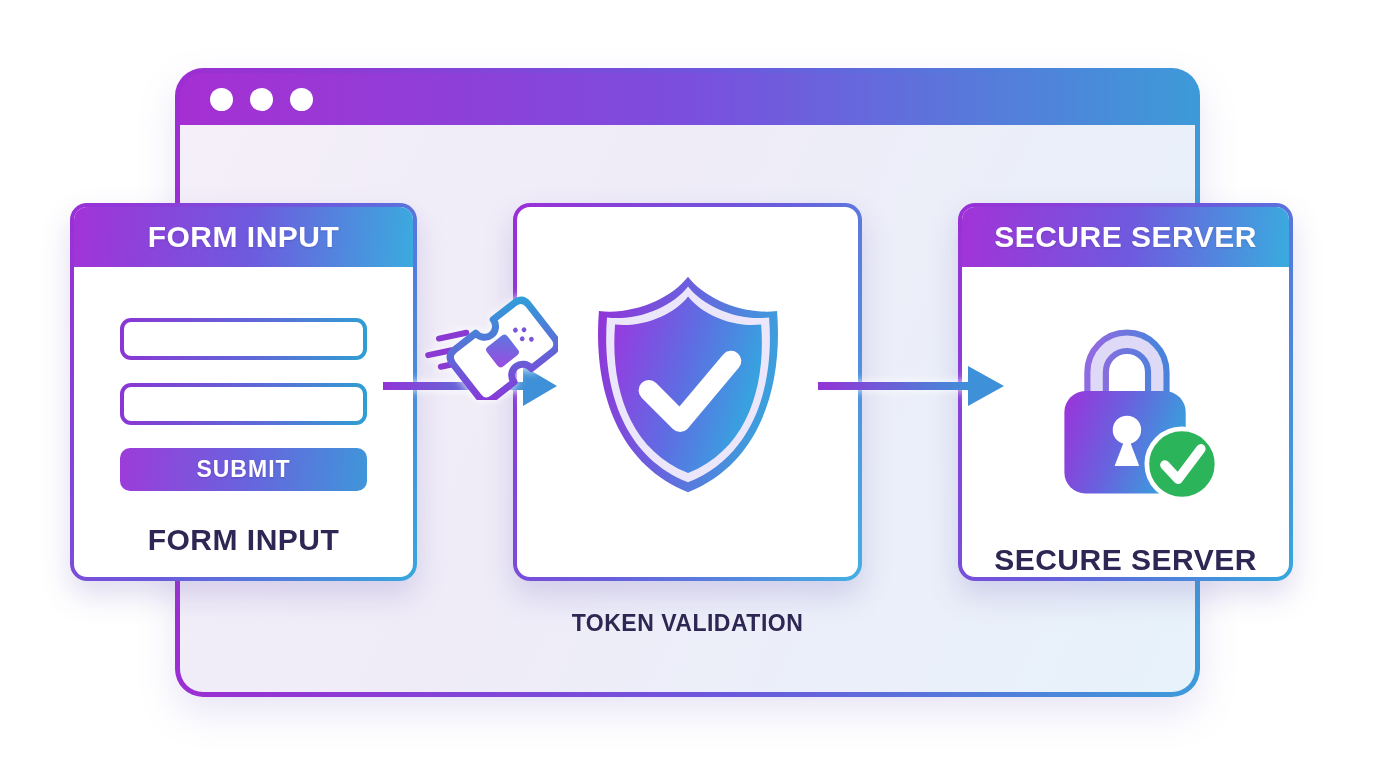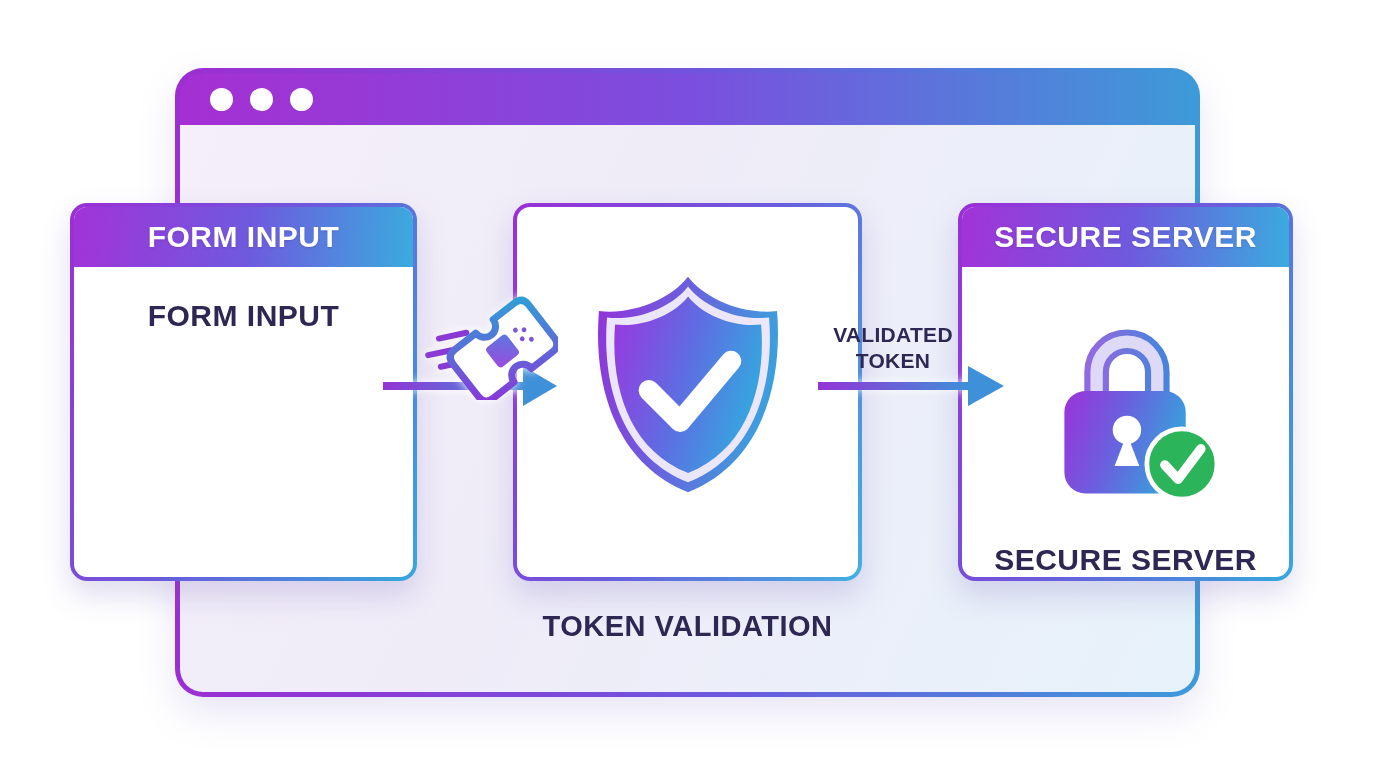--- a/index.html
+++ b/index.html
@@ -85,41 +85,50 @@
   .arrow-2 { left:818px; top:360px; }
   .ticket-svg { position:absolute; left:418px; top:296px; z-index:4;
     filter:drop-shadow(0 0 5px rgba(255,255,255,0.95)); }
   .validated-token {
     position:absolute; left:823px; top:322px; width:140px; z-index:4;
     color:#2e2753; font-size:21px; font-weight:bold; line-height:26px;
     text-align:center; letter-spacing:0.3px;
   }
   .token-validation {
     position:absolute; left:513px; top:610px; width:349px; z-index:3;
-    color:#2e2753; font-size:29px; font-weight:bold; letter-spacing:0.5px;
+    color:#2e2753; font-size:23px; font-weight:bold; letter-spacing:0.5px;
     text-align:center;
   }
 </style>
 </head>
 <body>
 
 <div class="canvas">
 
   <div class="window">
     <div class="titlebar">
       <span class="dot"></span>
       <span class="dot"></span>
       <span class="dot"></span>
     </div>
     <div class="window-body"></div>
   </div>
 
   <div class="card card-form">
     <div class="card-inner">
       <div class="card-header">FORM INPUT</div>
+      <div class="form-fields">
+        <div class="input-frame">
+          <div class="input-inner"></div>
+        </div>
+        <div class="input-frame">
+          <div class="input-inner"></div>
+        </div>
+        <button class="submit-btn">SUBMIT</button>
+      </div>
       <div class="card-caption form-caption">FORM INPUT</div>
     </div>
   </div>
 
   <div class="card card-csrf">
     <div class="card-inner">
       <div class="shield-wrap">
         <svg width="210" height="230" viewBox="0 0 210 235">
           <defs>
             <linearGradient id="gradS" x1="0" y1="0" x2="1" y2="0.25">
@@ -214,17 +223,16 @@
     <defs>
       <linearGradient id="gradA2" x1="0" y1="0" x2="1" y2="0">
         <stop offset="0" stop-color="#9334d6"></stop>
         <stop offset="1" stop-color="#3e90d8"></stop>
       </linearGradient>
     </defs>
     <rect x="0" y="22" width="152" height="8" fill="url(#gradA2)"></rect>
     <polygon points="150,6 186,26 150,46" fill="#3e90d8"></polygon>
   </svg>
 
-  <div class="validated-token">VALIDATED TOKEN</div>
 
   <div class="token-validation">TOKEN VALIDATION</div>
 
 </div>
 
 </body></html>

